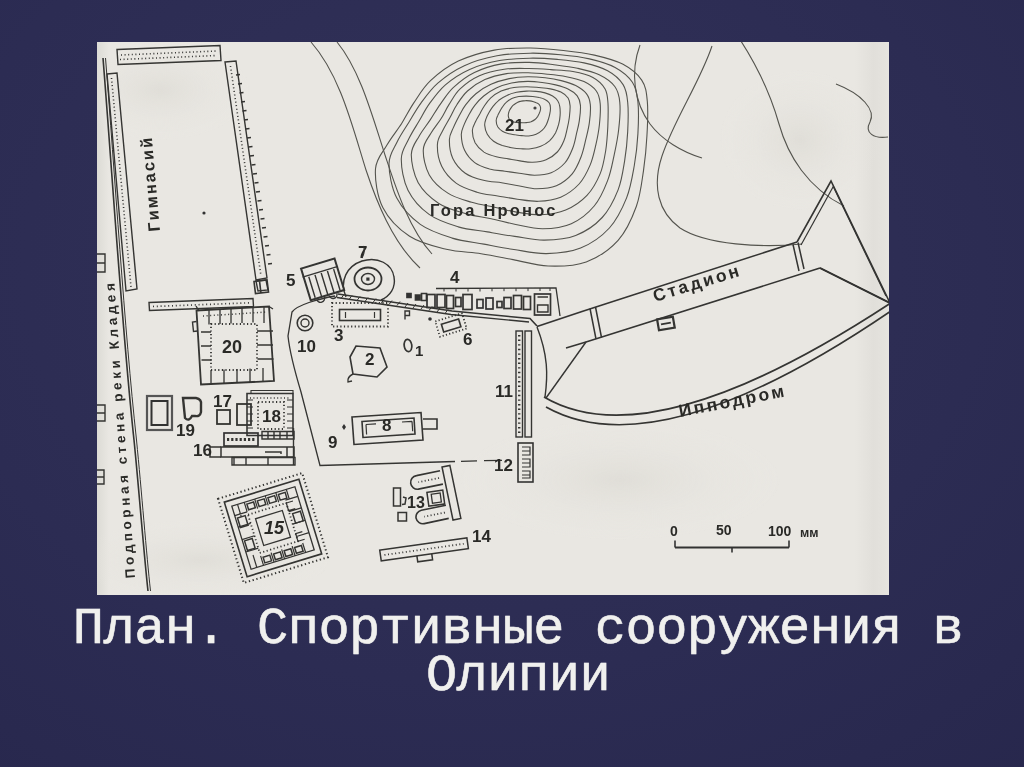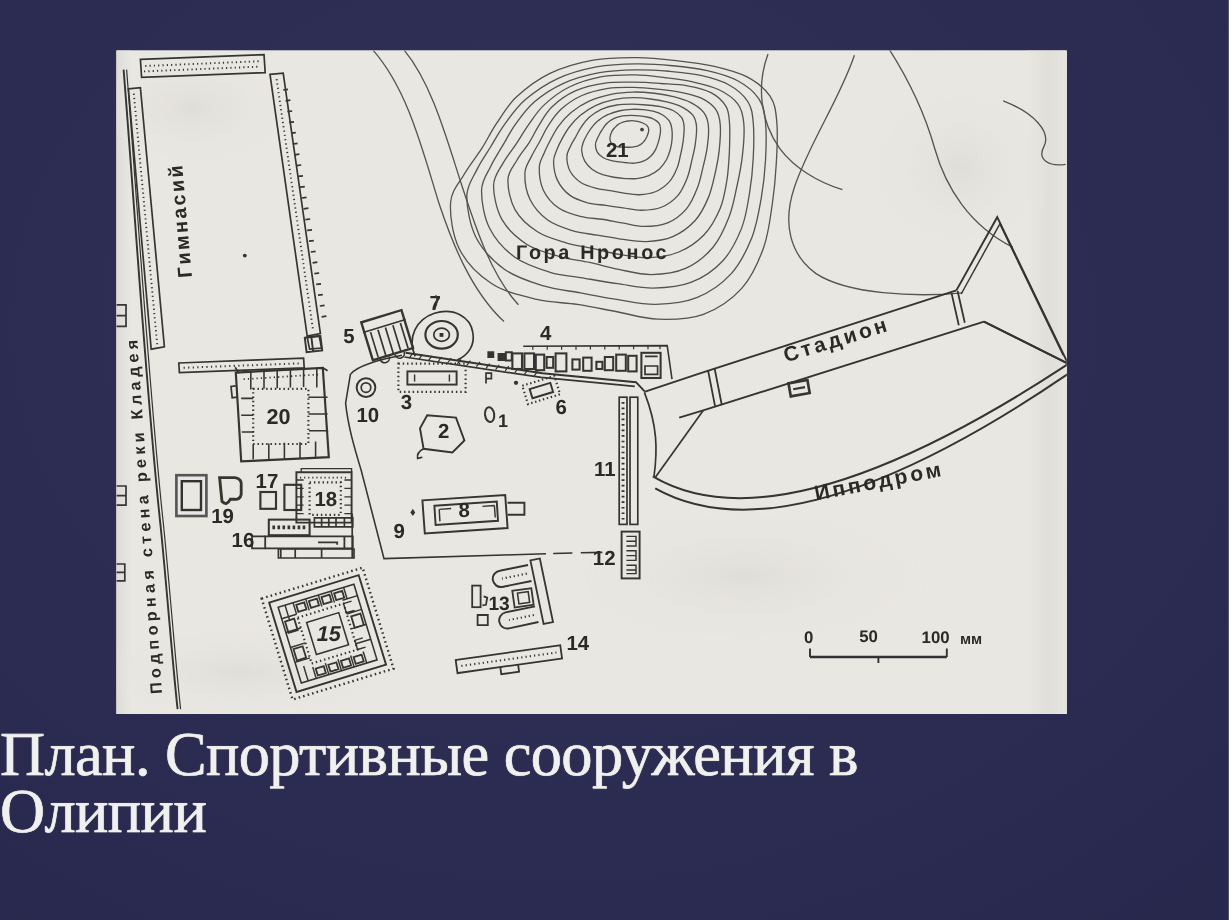--- a/index.html
+++ b/index.html
@@ -1,21 +1,21 @@
 <!DOCTYPE html>
 <html><head>
 <meta charset="utf-8">
 <style>
 html,body{margin:0;padding:0;}
 body{width:1024px;height:767px;overflow:hidden;font-family:"Liberation Sans",sans-serif;}
 .slide{position:absolute;left:0;top:0;width:1024px;height:767px;
   background:radial-gradient(ellipse 950px 750px at 45% 35%, #323259 0%, #2c2c53 55%, #26264b 100%);}
 .panel{position:absolute;left:97px;top:42px;width:792px;height:553px;background:#e9e7e2;}
-.title{position:absolute;left:0;top:606px;width:1012px;text-align:left;
-  font-family:Liberation Serif, serif;color:#f0f0ee;
+.title{position:absolute;left:12px;top:606px;width:1012px;text-align:center;
+  font-family:Liberation Mono, monospace;color:#f0f0ee;
   font-size:52px;letter-spacing:-0.5px;line-height:47px;
   text-shadow:0 0 1px rgba(240,240,238,0.55);-webkit-text-stroke:0.5px #f0f0ee;}
 text{font-family:"Liberation Sans",sans-serif;fill:#2a2a28;stroke:none;font-weight:bold;}
 </style>
 </head>
 <body>
 <div class="slide">
 
 <div class="panel">
 <svg width="792" height="553" viewBox="97 42 792 553">

